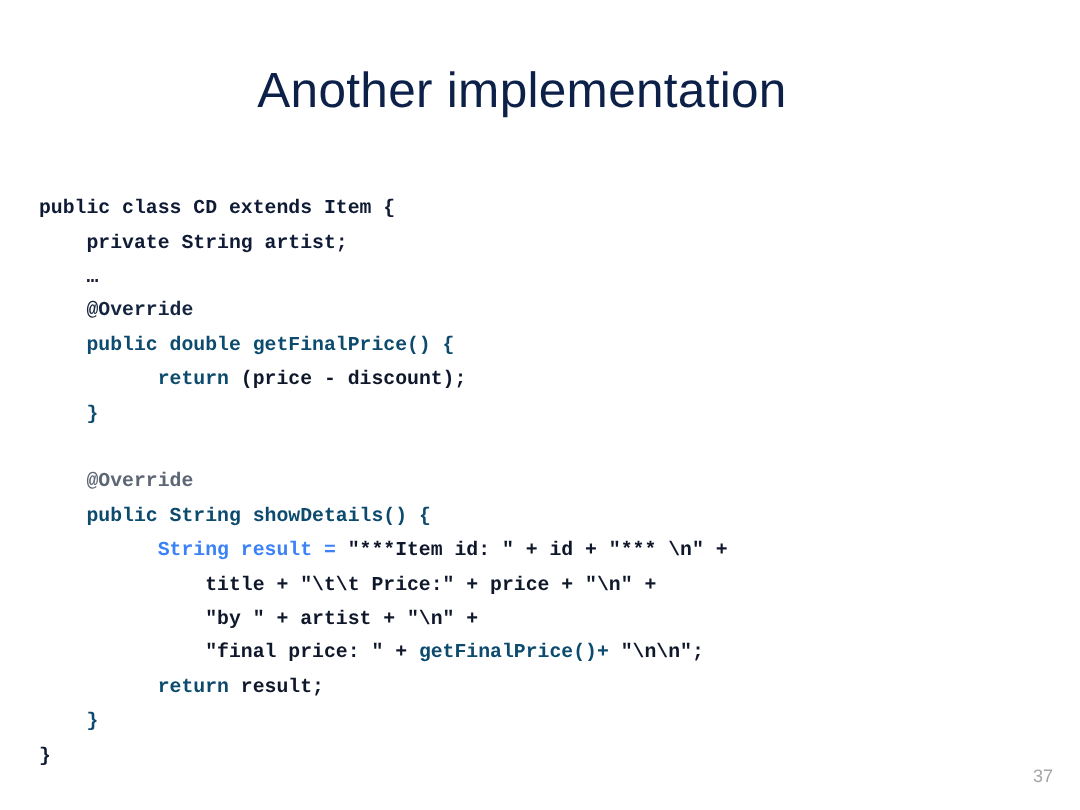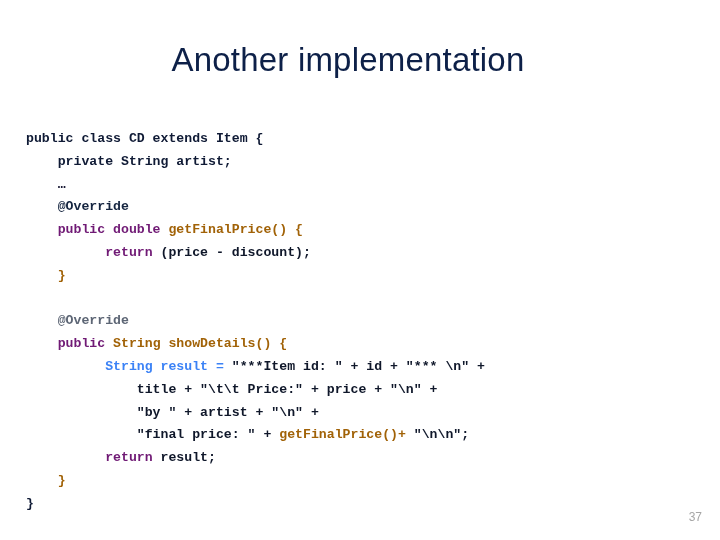--- a/index.html
+++ b/index.html
@@ -42,22 +42,22 @@
     line-height: 22.8px;
     color: #101030;
     white-space: pre;
   }
   .code-line {
     white-space: pre;
     min-height: 22.8px;
   }
 
   
-  .tok-kw      { color: #701a75; font-weight: bold; }   
-  .tok-plain   { color: #a16207; font-weight: bold; }   
+  .tok-kw      { color: #0c4a6e; font-weight: bold; }   
+  .tok-plain   { color: #0c4a6e; font-weight: bold; }   
   .tok-navy    { color: #0f172a; font-weight: bold; }   
   .tok-dark    { color: #0f1a35; font-weight: bold; }   
   .tok-ann     { color: #152540; font-weight: bold; }
   .tok-ann-sub { color: #5d6675; font-weight: bold; }
   .tok-dots    { color: #1a1a35; font-weight: bold; }
   .tok-ident   { color: #3b82f6; font-weight: bold; }
 
   
   #page-number {
     position: absolute;

